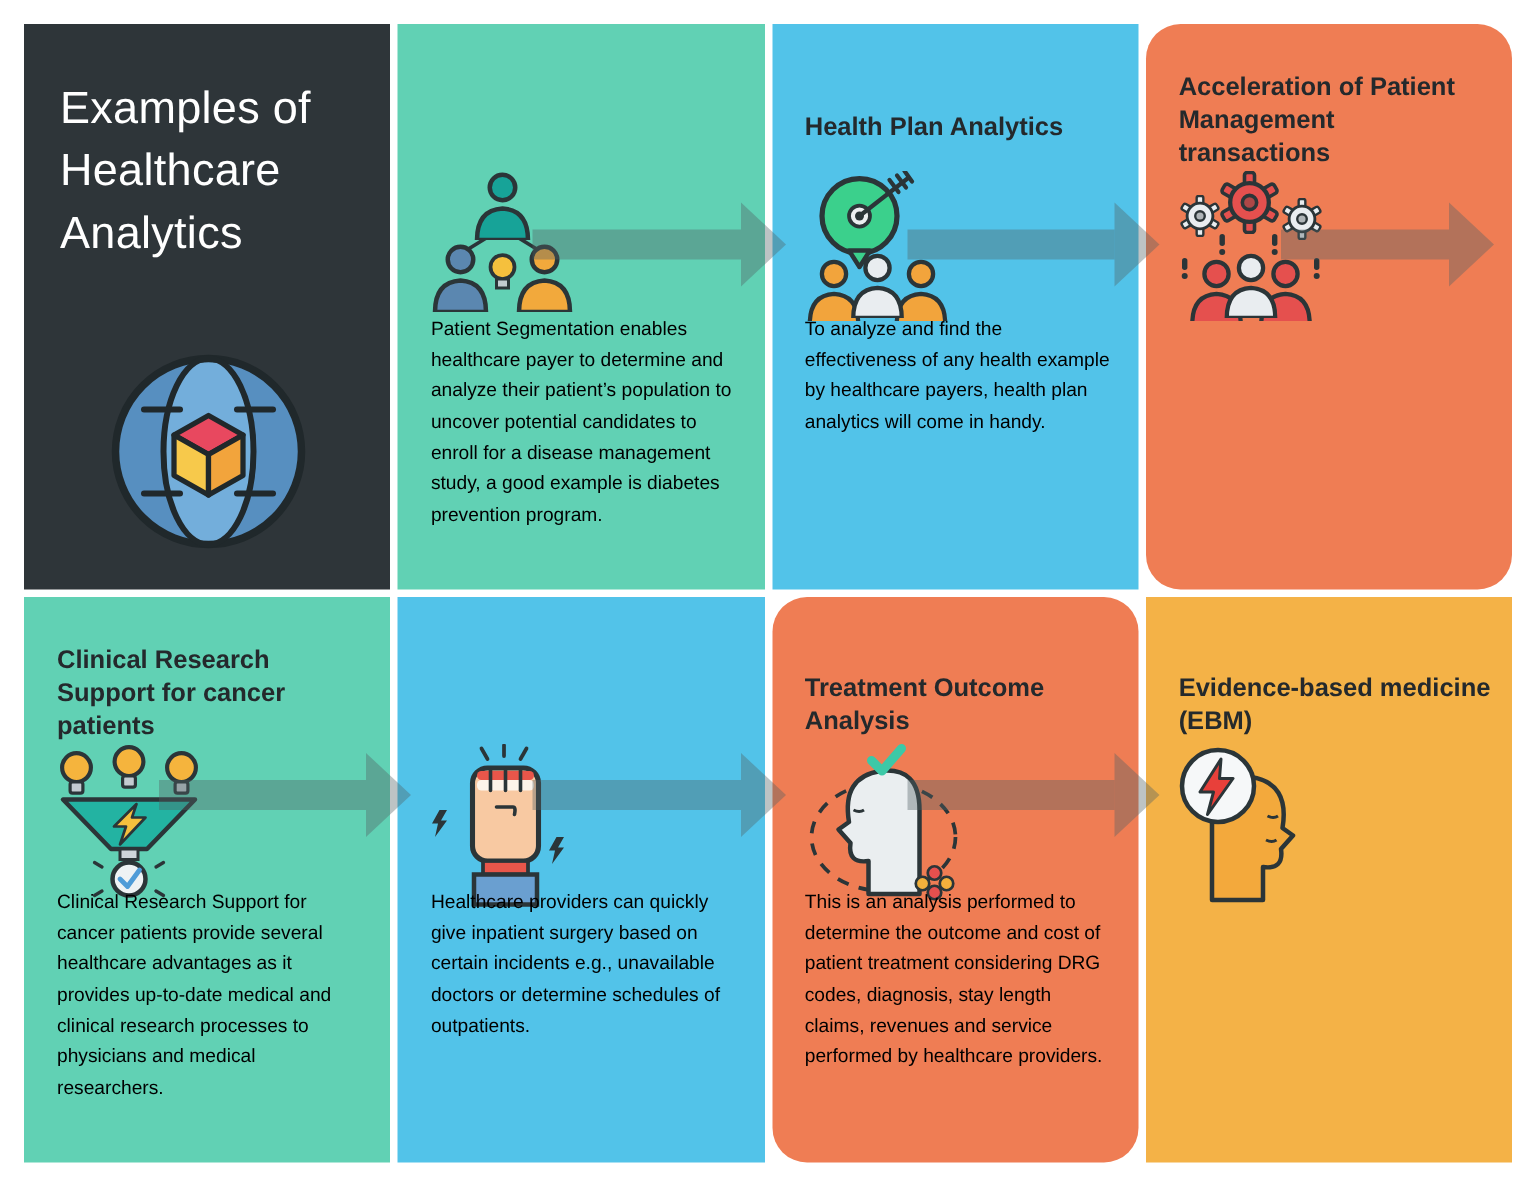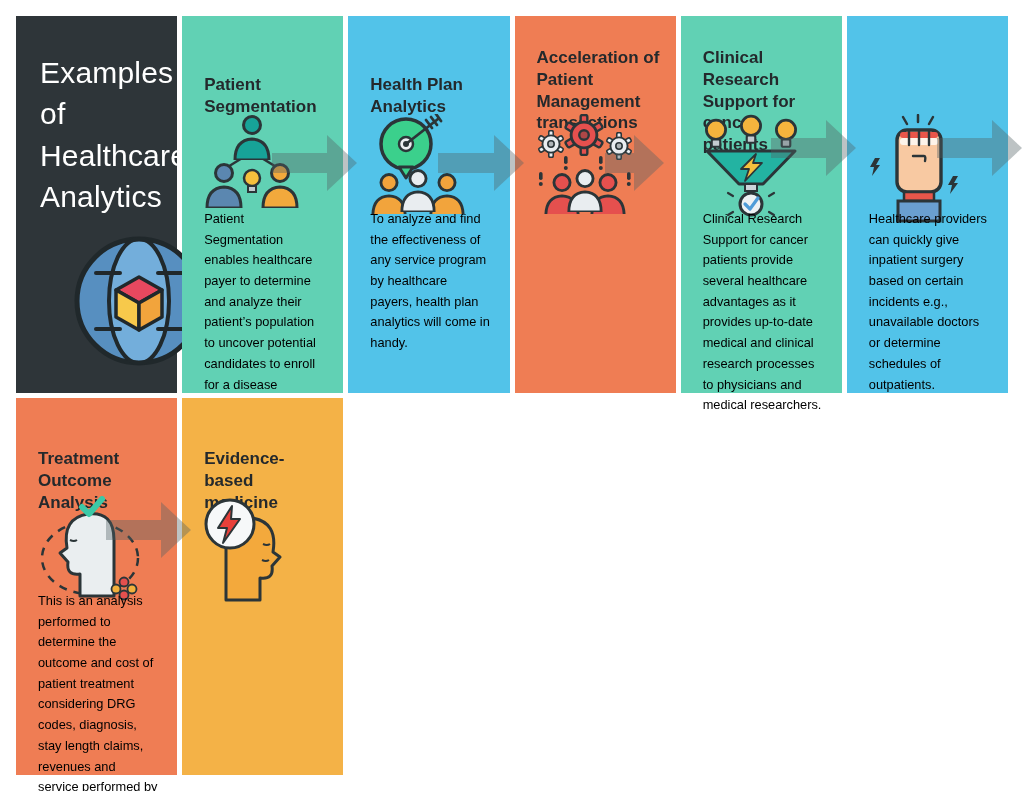--- a/index.html
+++ b/index.html
@@ -1,25 +1,25 @@
 <!DOCTYPE html>
 <html><head>
 <meta charset="utf-8">
 <style>
   html,body{margin:0;padding:0;background:#ffffff;}
   body{width:1024px;height:791px;position:relative;overflow:hidden;
        font-family:"Liberation Sans","DejaVu Sans",sans-serif;}
   .board{position:absolute;left:16px;top:16px;width:992px;height:543px;
-         display:grid;grid-template-columns:repeat(6,1fr);
+         display:grid;grid-template-columns:repeat(4,1fr);
          grid-template-rows:377px 377px;gap:5px;}
   .panel{position:relative;}
   .bg-dark{background:#2e3539;}
   .bg-teal{background:#61d1b4;}
   .bg-blue{background:#52c3e9;}
-  .bg-orange{background:#ef7d54;}
+  .bg-orange{background:#ef7d54;border-radius:23px;}
   .bg-yellow{background:#f4b247;}
 
   .main-title{position:absolute;left:24px;top:36px;right:10px;
       color:#ffffff;font-size:30px;line-height:1.38;font-weight:400;
       white-space:pre-line;letter-spacing:.2px;}
   .globe-wrap{position:absolute;left:48px;top:210px;width:150px;height:150px;}
 
   .panel h2{position:absolute;left:22px;right:12px;margin:0;
       font-size:17px;line-height:1.28;font-weight:700;color:#24292c;
       white-space:pre-line;}
@@ -88,21 +88,20 @@
             <path d="M94,103 H118"></path>
         </g>
         <path d="M75,51 L98,64 L75,77 L52,64 Z" fill="#e8485f" stroke="#20282b" stroke-width="3.5" stroke-linejoin="round"></path>
         <path d="M52,64 L75,77 L75,104 L52,91 Z" fill="#f7c94b" stroke="#20282b" stroke-width="3.5" stroke-linejoin="round"></path>
         <path d="M98,64 L75,77 L75,104 L98,91 Z" fill="#f2a43c" stroke="#20282b" stroke-width="3.5" stroke-linejoin="round"></path>
       </svg>
     </div>
   </section>
 
   <section class="panel bg-teal row1 lines-1">
-    <h2>Patient Segmentation</h2>
     <div class="icon-wrap">
       <svg width="100" height="96" viewBox="0 0 100 96" fill="none">
         <g stroke="#2b3538" stroke-width="2.5">
             <path d="M50,38 L24,54"></path>
             <path d="M50,38 L76,54"></path>
           </g>
         <use href="#sym-person" x="30" y="0" width="40" height="46" fill="#17a398"></use>
         <use href="#sym-person" x="2" y="48" width="40" height="46" fill="#5b87b0"></use>
         <use href="#sym-person" x="58" y="48" width="40" height="46" fill="#f2a93c"></use>
         <circle cx="50" cy="64" r="8" fill="#f5c03d" stroke="#2b3538" stroke-width="2.5"></circle>
@@ -126,21 +125,21 @@
             <path d="M58,6 L64,14"></path>
             <path d="M63,3 L69,11"></path>
             <path d="M68,0 L73,7"></path>
         </g>
         <use href="#sym-person" x="2" y="58" width="38" height="44" fill="#f2a43c"></use>
         <use href="#sym-person" x="60" y="58" width="38" height="44" fill="#f2a43c"></use>
         <use href="#sym-person" x="31" y="54" width="38" height="44" fill="#e9edf0"></use>
       </svg>
     </div>
     <div class="arrow"></div>
-    <p class="desc">To analyze and find the effectiveness of any service program by healthcare payers, health plan analytics will come in handy.</p>
+    <p class="desc">To analyze and find the effectiveness of any health example by healthcare payers, health plan analytics will come in handy.</p>
   </section>
 
   <section class="panel bg-orange row1 lines-3">
     <h2>Acceleration of Patient
 Management
 transactions</h2>
     <div class="icon-wrap">
       <svg width="100" height="100" viewBox="0 0 100 100" fill="none">
         <use href="#sym-gear" x="28" y="0" width="42" height="42" fill="#e5504e"></use>
         <use href="#sym-gear" x="2" y="16" width="28" height="28" fill="#e9edf0"></use>

